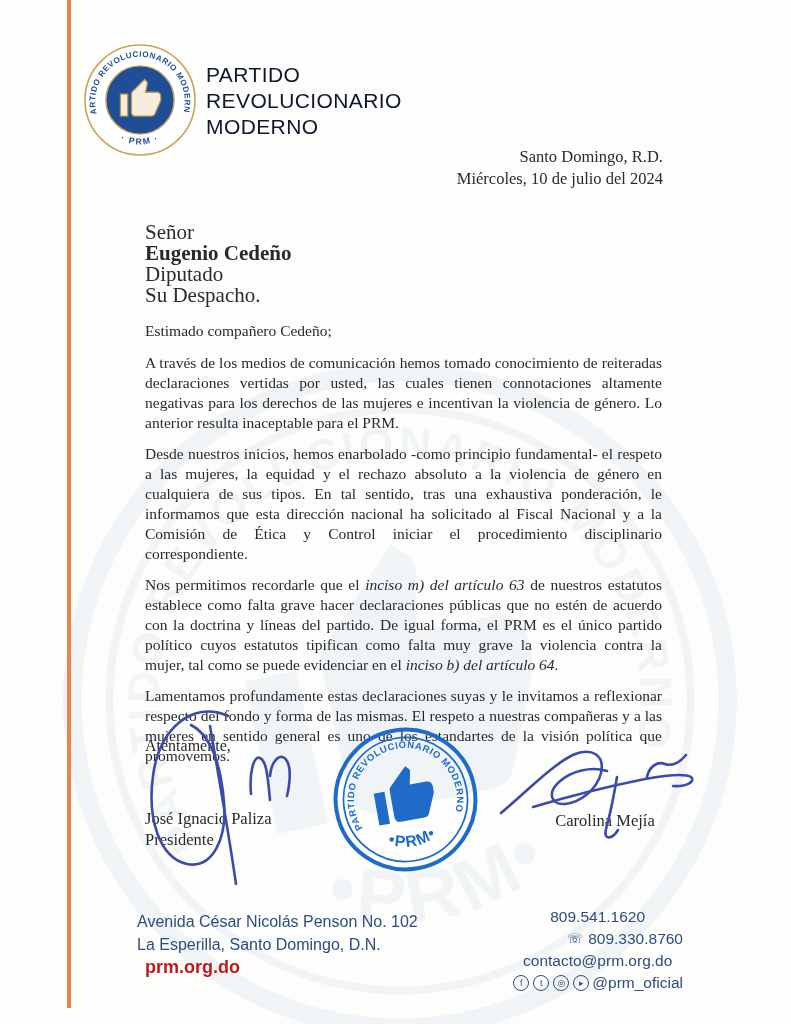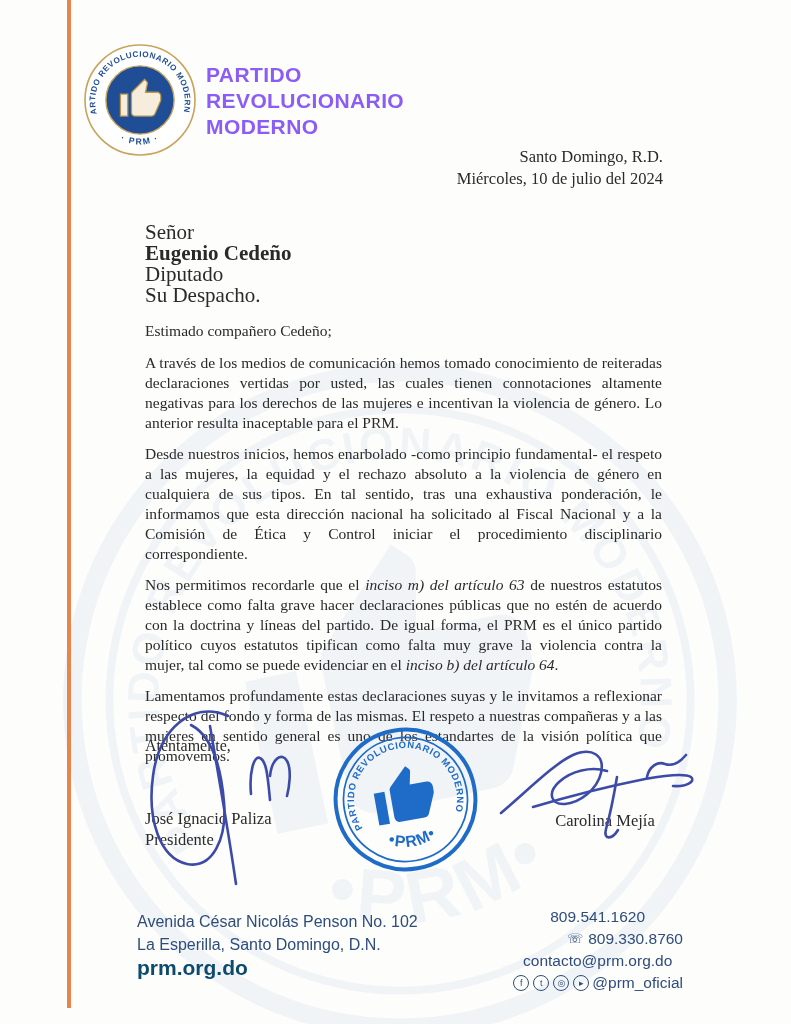--- a/index.html
+++ b/index.html
@@ -8,21 +8,21 @@
   .accent-line{position:absolute;left:67px;top:0;width:4px;height:1008px;background:#e8854d;z-index:2;}
 
   
   .watermark{position:absolute;left:60px;top:360px;width:680px;height:680px;opacity:.07;z-index:1;
              transform:rotate(-12deg);}
 
   
   .seal{position:absolute;left:84px;top:44px;width:112px;height:112px;z-index:3;}
   .wordmark{position:absolute;left:206px;top:62px;z-index:3;
             font-family:"Liberation Sans","DejaVu Sans",sans-serif;
-            font-size:21px;font-weight:700;line-height:26px;letter-spacing:.4px;color:#8b5cf6;}
+            font-size:21px;font-weight:400;line-height:26px;letter-spacing:.4px;color:#0f172a;}
 
   .dateline{position:absolute;right:128px;top:146px;text-align:right;font-size:16.5px;line-height:22px;z-index:3;}
 
   .recipient{position:absolute;left:145px;top:222px;font-size:21px;line-height:21px;z-index:3;}
   .recipient .bold{font-weight:bold;}
 
   .body-text{position:absolute;left:145px;top:317px;width:517px;z-index:3;
              font-size:15.5px;line-height:20px;text-align:justify;}
   .body-text .greeting{margin:4px 0 12px 0;text-align:left;}
   .body-text p{margin:0 0 11px 0;}
@@ -36,21 +36,21 @@
   .stamp{position:absolute;left:333px;top:727px;width:145px;height:145px;z-index:4;transform:rotate(-10deg);}
 
   .sig-right-svg{position:absolute;left:495px;top:733px;width:210px;height:110px;z-index:4;}
   .signer-right{position:absolute;left:515px;top:810px;width:180px;text-align:center;
                 font-size:16.5px;line-height:21px;z-index:3;}
 
   
   .footer-left{position:absolute;left:137px;top:910px;z-index:3;
                font-family:"Liberation Sans","DejaVu Sans",sans-serif;
                font-size:16px;line-height:23px;color:#2e4d7b;}
-  .footer-left .site{font-weight:bold;font-size:21px;color:#0c4a6e;}
+  .footer-left .site{font-weight:bold;font-size:18px;color:#b91c1c;margin-left:8px;}
   .footer-right{position:absolute;right:108px;top:906px;z-index:3;text-align:center;
                 font-family:"Liberation Sans","DejaVu Sans",sans-serif;
                 font-size:15.5px;line-height:22px;color:#2e4d7b;}
   .footer-right .row{display:flex;justify-content:flex-end;align-items:center;gap:3px;}
   .icon-circle{display:inline-flex;align-items:center;justify-content:center;
                width:14px;height:14px;border:1.3px solid #2e4d7b;border-radius:50%;
                font-size:9px;line-height:1;color:#2e4d7b;margin-left:1px;}
   .phone-icon{font-size:13px;margin-right:2px;}
 </style>
 </head>

